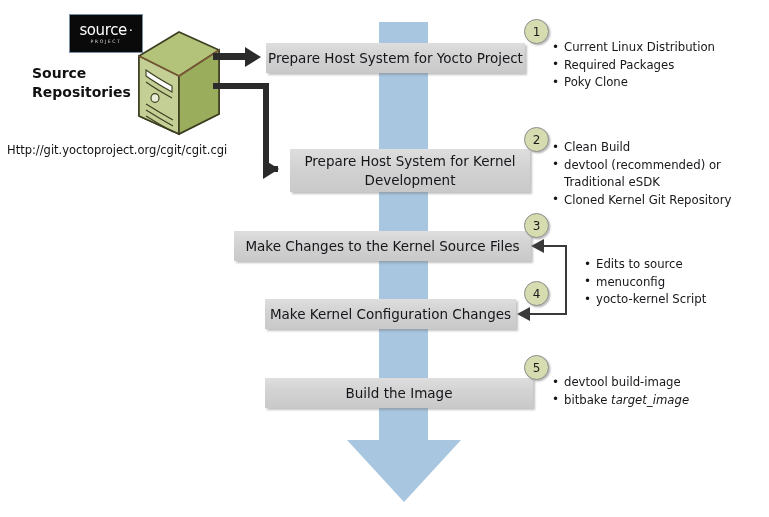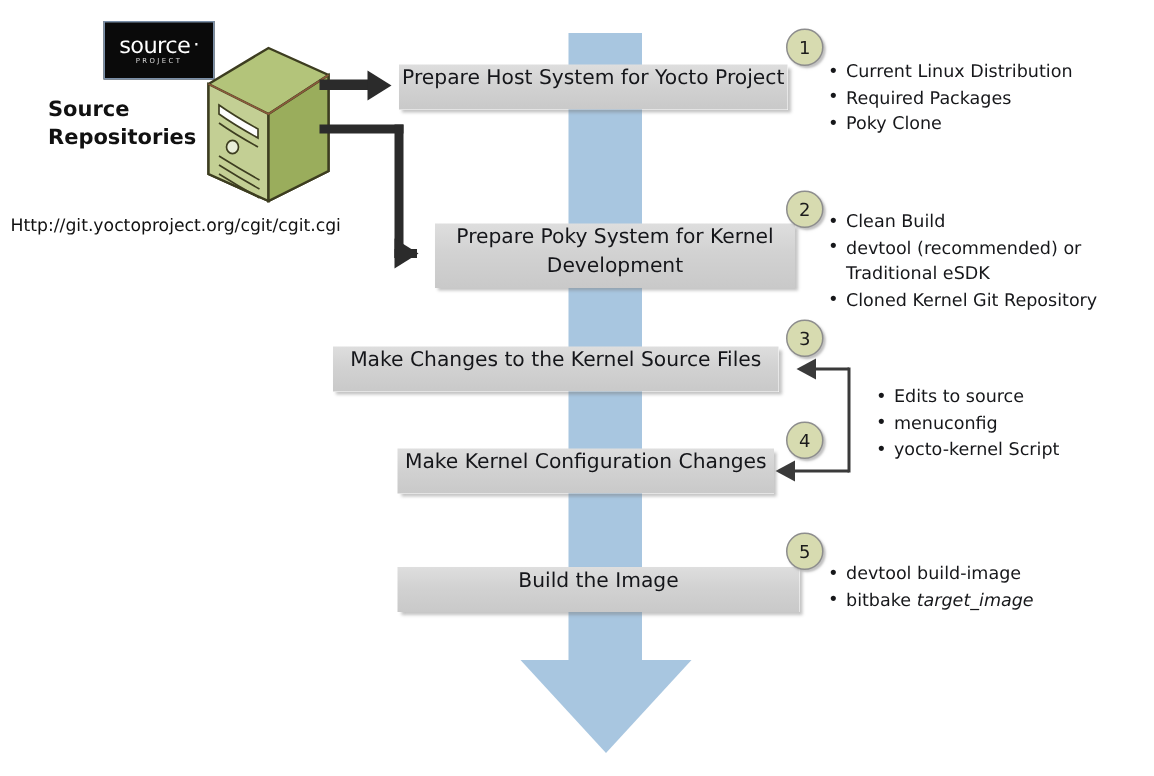--- a/index.html
+++ b/index.html
@@ -106,30 +106,31 @@
     width: 92px;
     height: 112px;
   }
 
   
   .pbox {
     position: absolute;
     background: linear-gradient(to bottom, #dedede 0%, #d2d2d2 45%, #c9c9c9 100%);
     box-shadow: 2px 2px 2px rgba(120,120,120,0.45);
     display: flex;
+    align-items: center;
     justify-content: center;
     text-align: center;
     font-size: 13.5px;
     color: #15161a;
     line-height: 19px;
     box-sizing: border-box;
   }
   #box1 { left: 266px; top: 43px;  width: 259px; height: 30px; }
   #box2 { left: 290px; top: 149px; width: 240px; height: 43px; }
-  #box3 { left: 222px; top: 231px; width: 297px; height: 30px; }
+  #box3 { left: 234px; top: 231px; width: 297px; height: 30px; }
   #box4 { left: 265px; top: 299px; width: 251px; height: 30px; }
   #box5 { left: 265px; top: 378px; width: 268px; height: 30px; }
 
   
   .dk-line {
     position: absolute;
     background: #2b2b2b;
   }
   .dk-arrow-r {
     position: absolute;
@@ -244,21 +245,21 @@
   <div class="th-line" style="left:565px; top:245px; width:1.6px; height:70px;"></div>
   <div class="th-line" style="left:541px; top:245px; width:25px; height:1.6px;"></div>
   <div class="th-arrow-l" style="left:531px; top:239px;"></div>
   <div class="th-line" style="left:527px; top:313px; width:39px; height:1.6px;"></div>
   <div class="th-arrow-l" style="left:517px; top:307px;"></div>
 
   <div class="pbox" id="box1">
     <span style="white-space:pre-line;">Prepare Host System for Yocto Project</span>
   </div>
   <div class="pbox" id="box2">
-    <span style="white-space:pre-line;">Prepare Poky System for Kernel
+    <span style="white-space:pre-line;">Prepare Host System for Kernel
 Development</span>
   </div>
   <div class="pbox" id="box3">
     <span style="white-space:pre-line;">Make Changes to the Kernel Source Files</span>
   </div>
   <div class="pbox" id="box4">
     <span style="white-space:pre-line;">Make Kernel Configuration Changes</span>
   </div>
   <div class="pbox" id="box5">
     <span style="white-space:pre-line;">Build the Image</span>

